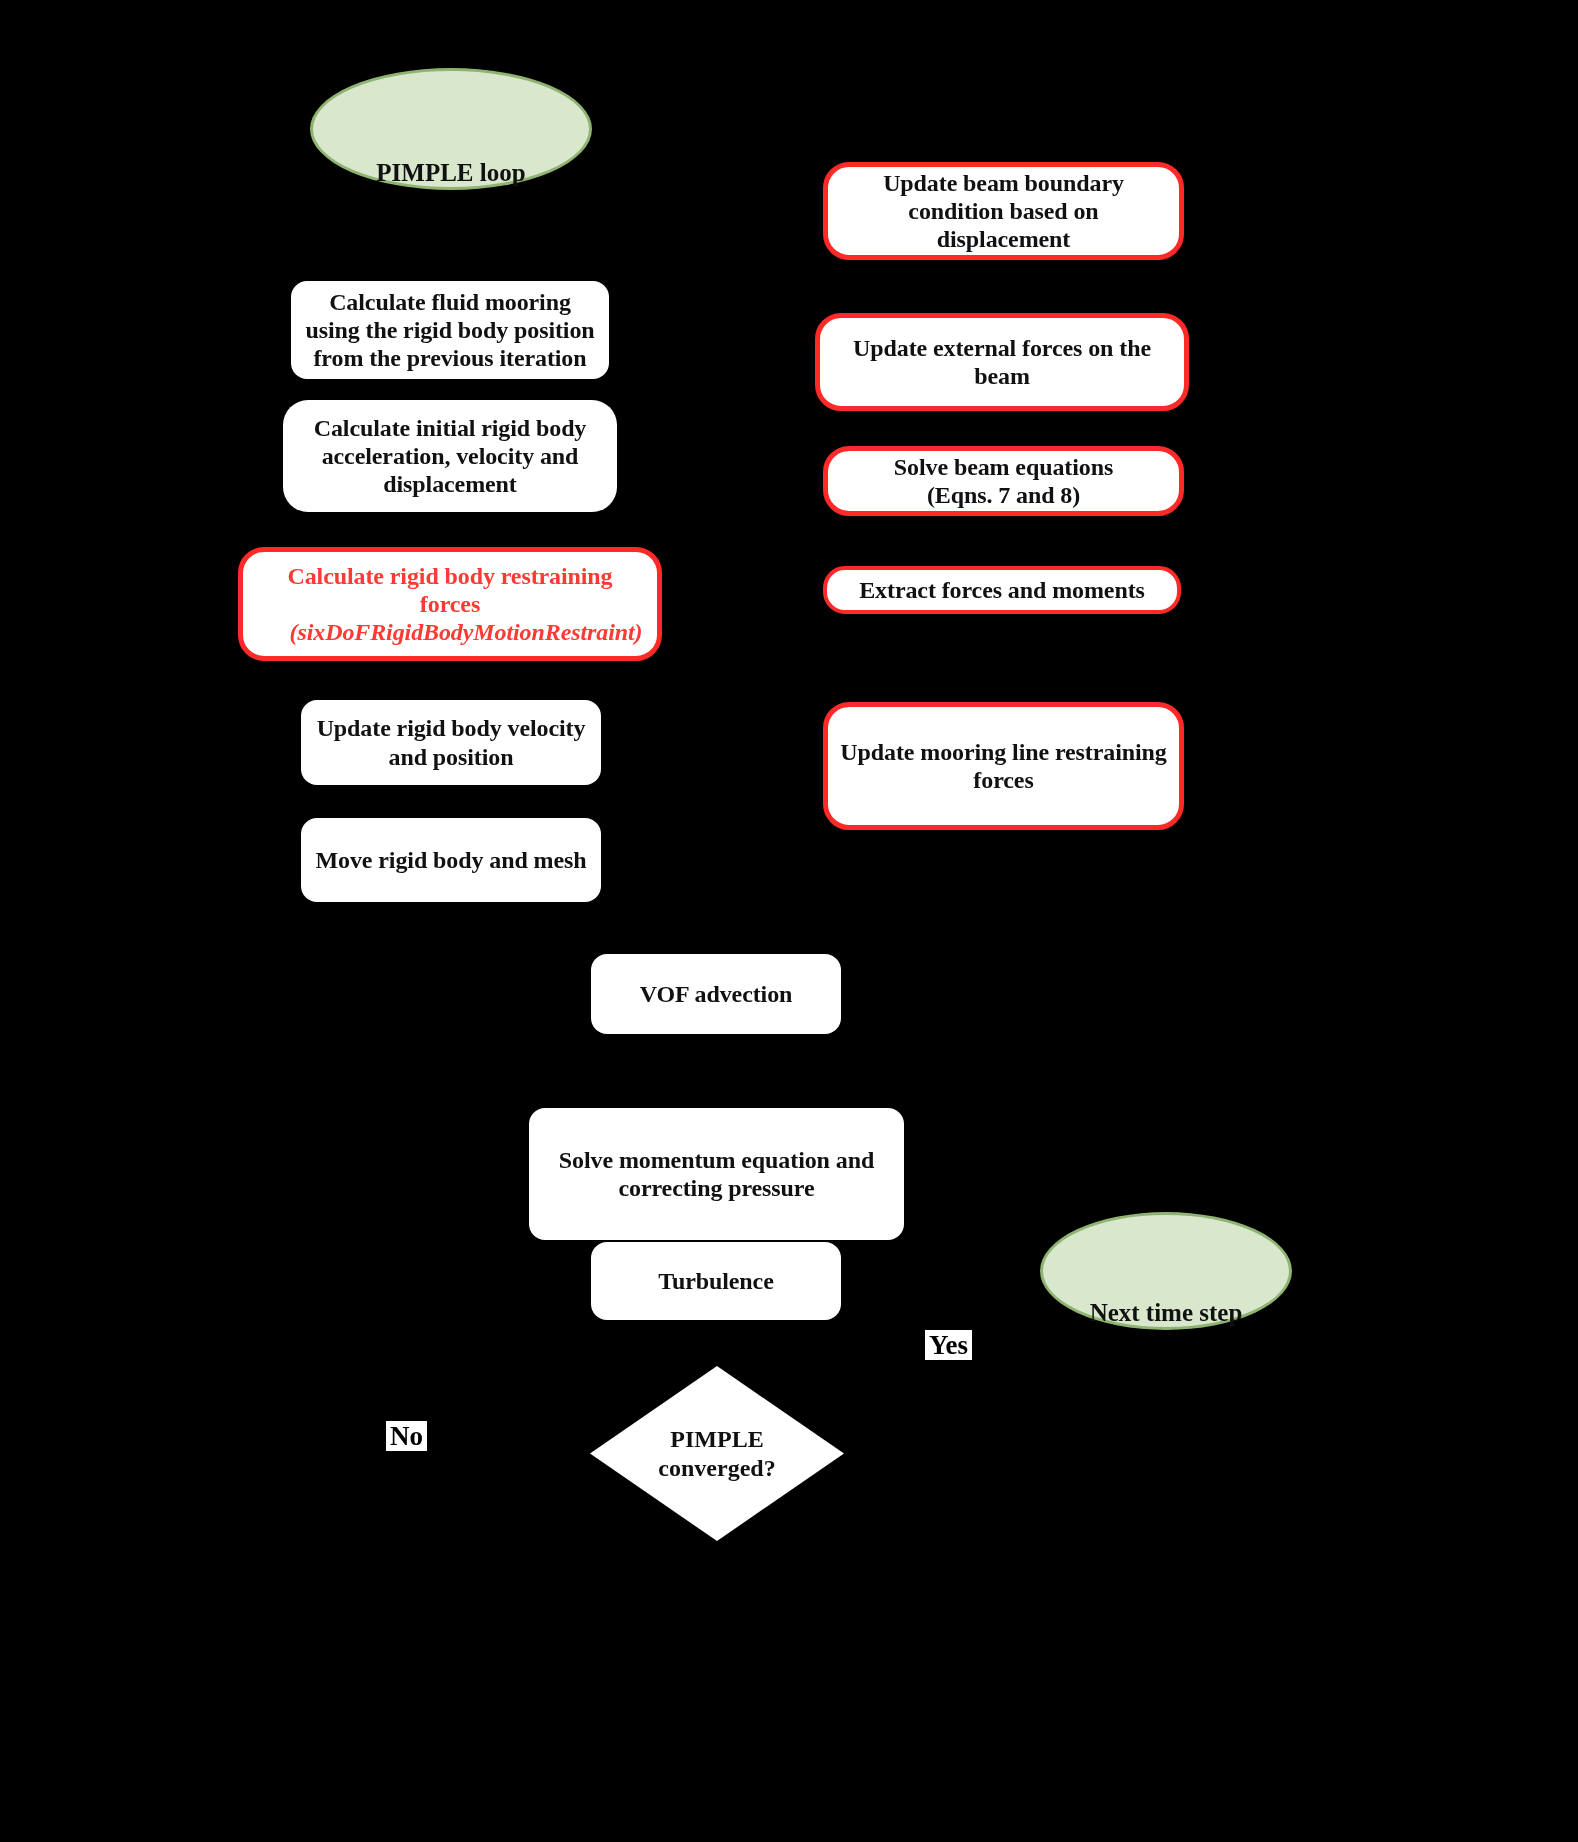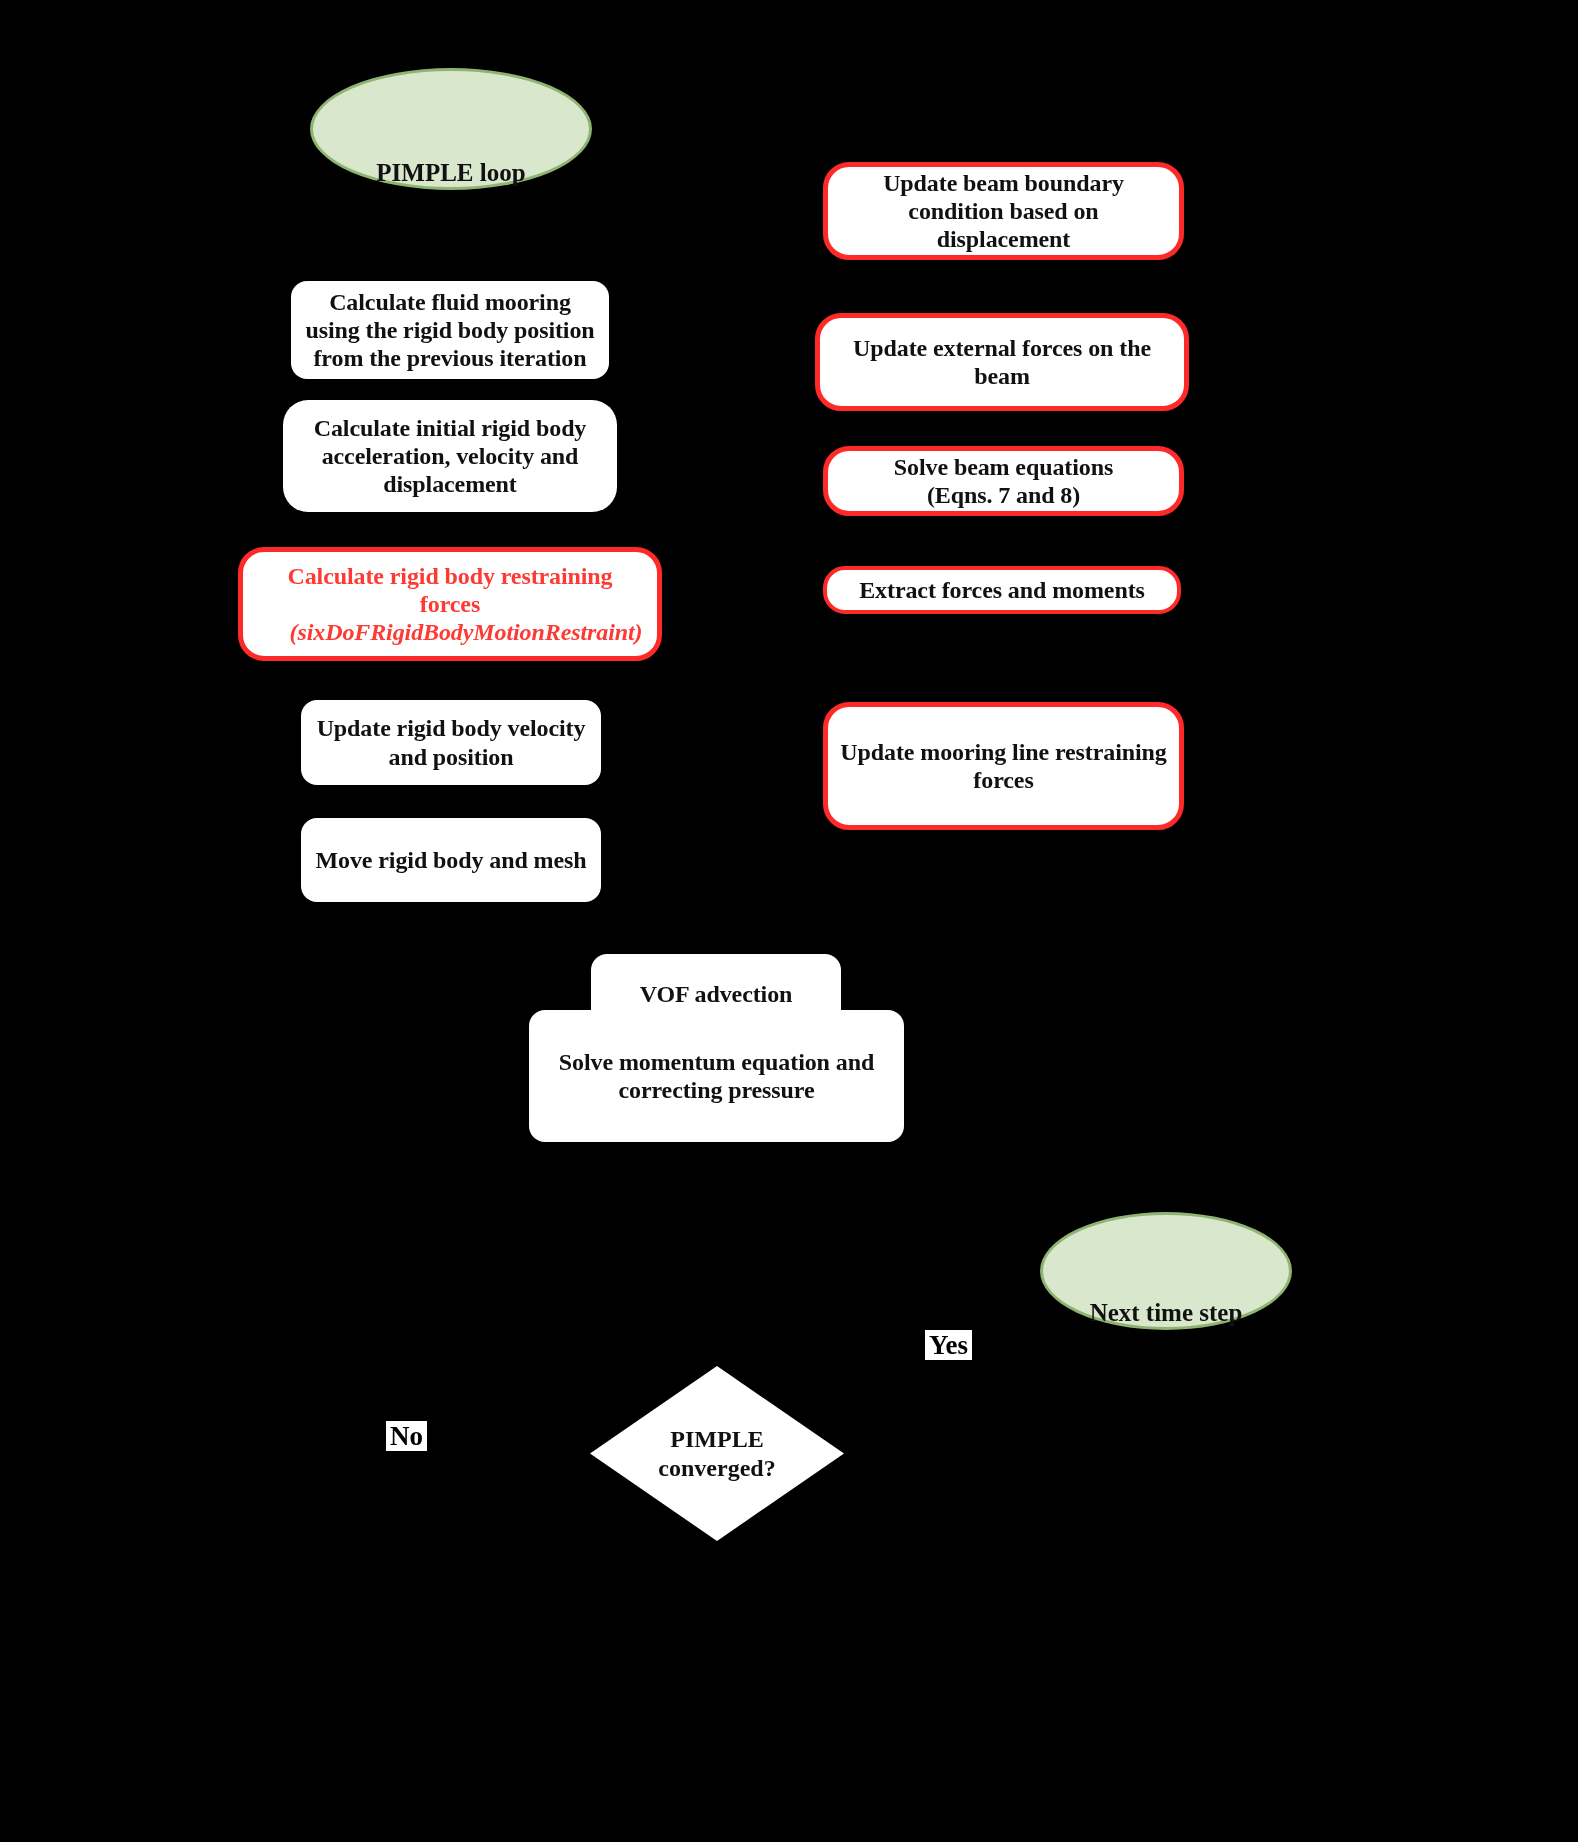--- a/index.html
+++ b/index.html
@@ -179,24 +179,27 @@
   </div>
 
   <div class="node proc-red" style="left:823px; top:702px; width:361px; height:128px;">
     <span class="inner">Update mooring line restraining forces</span>
   </div>
 
   <div class="node proc rounded" style="left:591px; top:954px; width:250px; height:80px;">
     <span class="inner">VOF advection</span>
   </div>
 
-  <div class="node proc rounded" style="left:529px; top:1010px; width:375px; height:132px;">
+  <div class="node proc rounded" style="left:529px; top:1108px; width:375px; height:132px;">
     <span class="inner">Solve momentum equation and correcting pressure</span>
   </div>
 
+  <div class="node proc rounded" style="left:591px; top:1242px; width:250px; height:78px;">
+    <span class="inner">Turbulence</span>
+  </div>
 
   <div class="diamond-wrap" style="left:590px; top:1366px; width:254px; height:175px;">
     <div class="diamond-shape"></div>
     <div class="diamond-label">
       <span>
         <span>PIMPLE</span><br>
         <span>converged?</span>
       </span>
     </div>
   </div>

